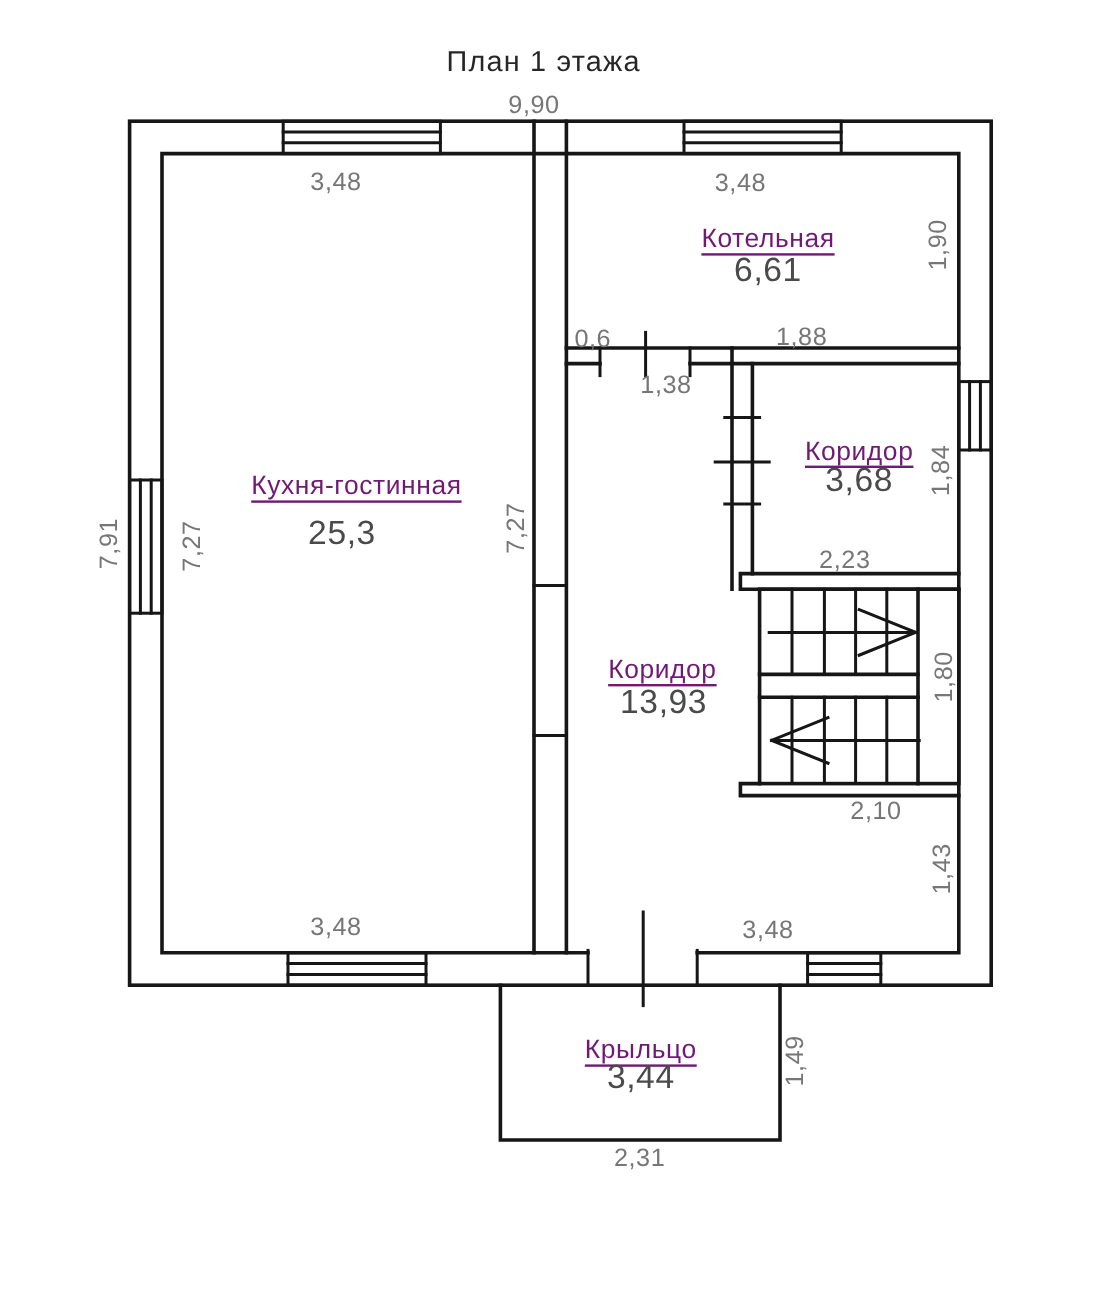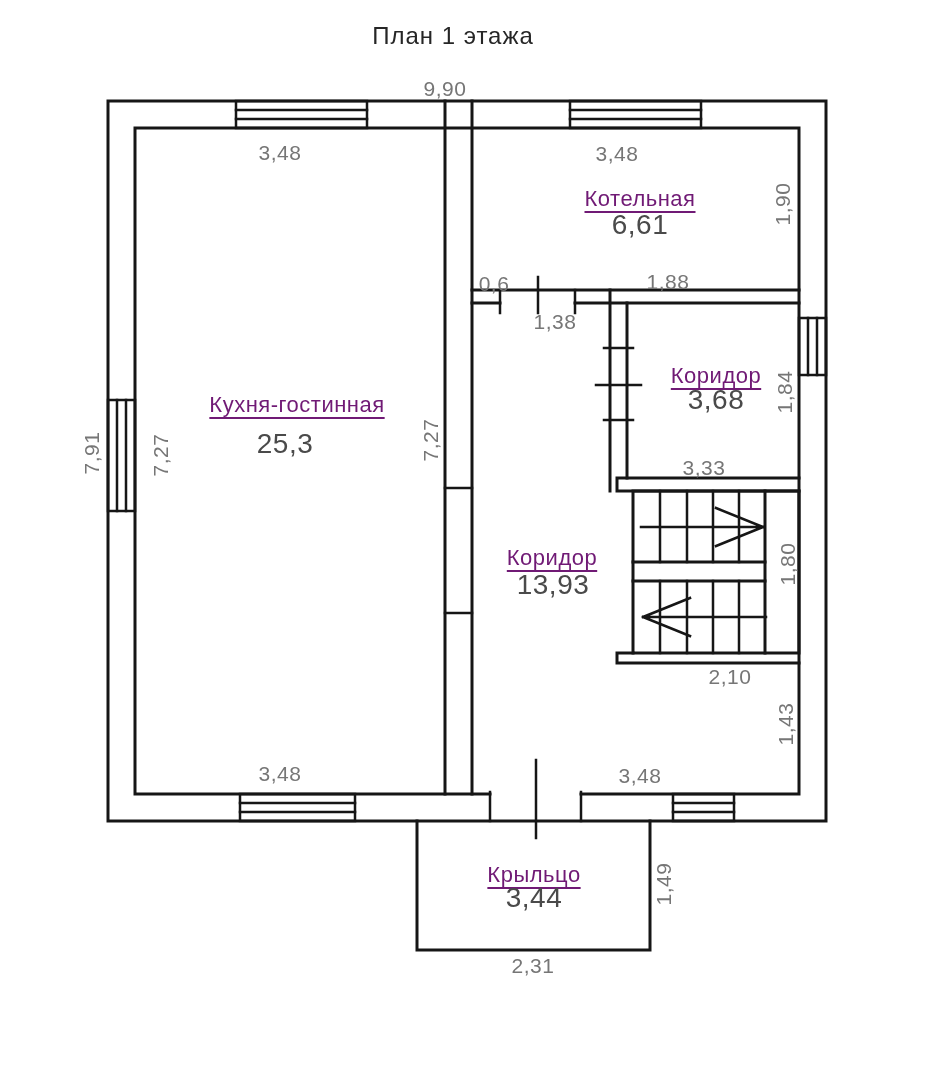--- a/index.html
+++ b/index.html
@@ -20,21 +20,21 @@
   }
   .lbl.rot{transform:translate(-50%,-50%) rotate(-90deg);}
   .dim{color:#767676;font-size:21px;}
   .room-name{
     color:#701a75;font-size:22px;
     text-decoration:underline;
     text-underline-offset:5px;
     text-decoration-thickness:2px;
   }
   .room-area{color:#4a4a4a;font-size:28px;}
-  .title{color:#262626;font-size:24px;letter-spacing:1px;}
+  .title{color:#262626;font-size:24px;letter-spacing:1px;margin-top:16px;}
 </style>
 </head>
 <body>
 
 <div id="canvas">
 
   <svg id="plan-svg" width="926" height="1080" viewBox="0 0 926 1080" fill="none" stroke="#161616" stroke-width="3" stroke-linecap="square">
 
     <g>
       <rect x="108" y="101" width="718" height="720"></rect>
@@ -140,21 +140,21 @@
   <div class="lbl room-area" style="left:640px;top:225px">6,61</div>
   <div class="lbl dim" style="left:617px;top:153px">3,48</div>
   <div class="lbl dim rot" style="left:782px;top:204px">1,90</div>
   <div class="lbl dim" style="left:494px;top:283px">0,6</div>
   <div class="lbl dim" style="left:668px;top:281px">1,88</div>
   <div class="lbl dim" style="left:555px;top:321px">1,38</div>
 
   <div class="lbl room-name" style="left:716px;top:376px">Коридор</div>
   <div class="lbl room-area" style="left:716px;top:400px">3,68</div>
   <div class="lbl dim rot" style="left:784px;top:392px">1,84</div>
-  <div class="lbl dim" style="left:704px;top:467px">3,33</div>
+  <div class="lbl dim" style="left:704px;top:467px">2,23</div>
 
   <div class="lbl room-name" style="left:552px;top:558px">Коридор</div>
   <div class="lbl room-area" style="left:553px;top:585px">13,93</div>
   <div class="lbl dim rot" style="left:787px;top:564px">1,80</div>
   <div class="lbl dim" style="left:730px;top:676px">2,10</div>
   <div class="lbl dim rot" style="left:785px;top:724px">1,43</div>
   <div class="lbl dim" style="left:640px;top:775px">3,48</div>
 
   <div class="lbl room-name" style="left:534px;top:875px">Крыльцо</div>
   <div class="lbl room-area" style="left:534px;top:898px">3,44</div>

